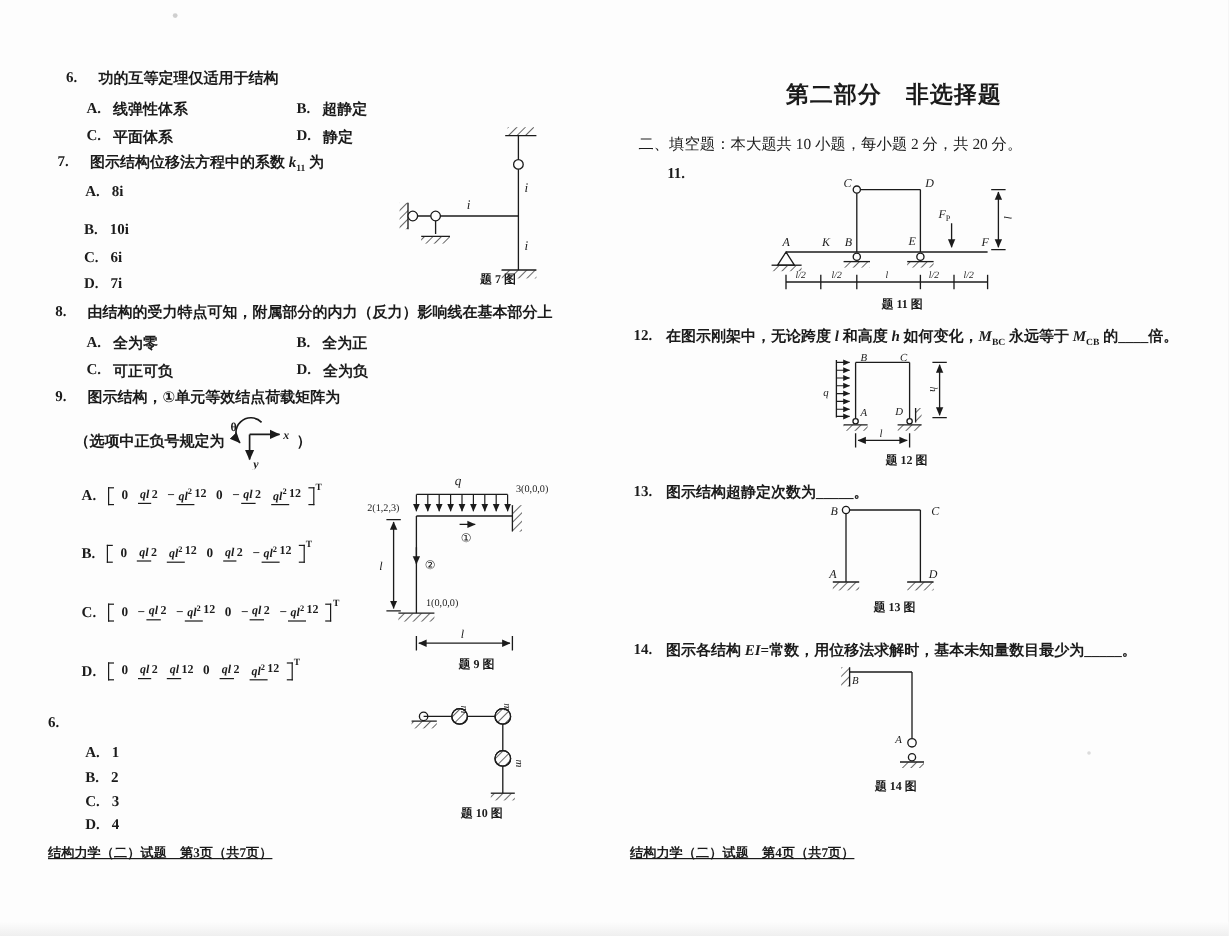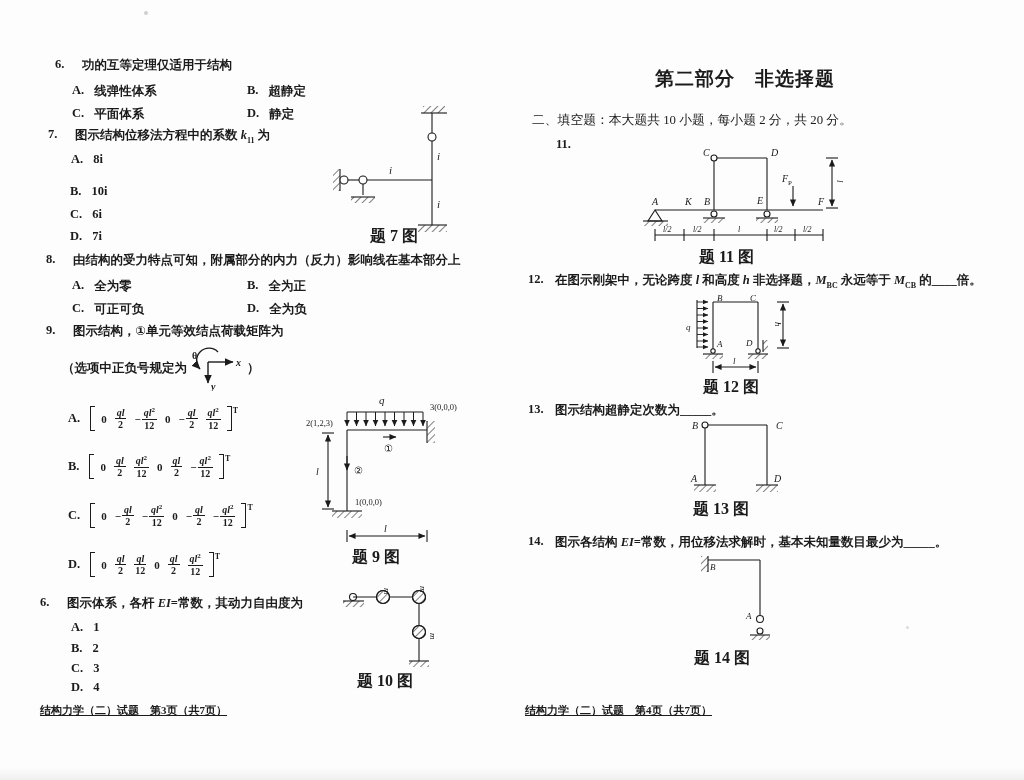--- a/index.html
+++ b/index.html
@@ -6,35 +6,35 @@
   #paper{position:relative;width:1024px;height:780px;background:#fdfdfd;overflow:hidden;
          font-family:"Liberation Serif","DejaVu Serif",serif;color:#1b1b1b;}
   #paper::after{content:"";position:absolute;left:0;right:0;bottom:0;height:12px;
          background:linear-gradient(#fdfdfd,#efefef);pointer-events:none;}
   .abs{position:absolute;}
   .qline{position:absolute;display:flex;gap:9px;font-size:12.5px;font-weight:600;white-space:nowrap;}
   .qnum{min-width:18px;}
   .opt{position:absolute;display:flex;gap:10px;font-size:12.5px;font-weight:600;white-space:nowrap;}
   .it{font-style:italic;}
   sub.sm{font-size:8px;}
-  .caption{position:absolute;font-size:16px;font-weight:600;text-align:left;white-space:nowrap;}
+  .caption{position:absolute;font-size:10px;font-weight:600;text-align:right;white-space:nowrap;}
   .footer{position:absolute;width:440px;text-align:left;font-size:11px;font-weight:600;text-decoration:underline;}
   .title{position:absolute;width:440px;text-align:center;font-size:19px;font-weight:700;letter-spacing:1px;}
   .section{position:absolute;font-size:12.8px;font-weight:400;white-space:nowrap;}
   
   .mline{position:absolute;display:flex;align-items:center;gap:10px;font-weight:600;}
   .mline .okey{font-size:12.5px;}
   .mwrap{display:inline-flex;align-items:center;font-size:11px;font-weight:600;}
   .mrow{display:inline-flex;align-items:center;padding:2px 0;}
   .brk{width:4px;align-self:stretch;border-top:1.2px solid #1b1b1b;border-bottom:1.2px solid #1b1b1b;}
   .brk.l{border-left:1.2px solid #1b1b1b;margin-right:2px;}
   .brk.r{border-right:1.2px solid #1b1b1b;margin-left:2px;}
   .entry{display:inline-flex;align-items:center;margin:0 4px;}
   .entry sup{font-size:7px;}
-  .frac{display:inline-flex;flex-direction:column;text-align:center;font-size:10px;line-height:1.15;}
+  .frac{display:inline-flex;flex-direction:row;text-align:center;font-size:10px;line-height:1.15;}
   .frac .fn{border-bottom:1px solid #1b1b1b;padding:0 2px;}
   .mt{font-size:8px;position:relative;top:-8px;margin-left:1px;}
   .note{position:absolute;display:flex;align-items:center;gap:4px;font-size:12.5px;font-weight:600;}
   svg text{font-family:"Liberation Serif","DejaVu Serif",serif;fill:#1b1b1b;}
   .speck{position:absolute;border-radius:50%;}
 </style>
 </head>
 <body>
 
 <svg width="0" height="0" style="position:absolute" aria-hidden="true">
@@ -359,23 +359,20 @@
       <line x1="47" y1="138" x2="47" y2="150"></line>
       <line x1="127" y1="138" x2="127" y2="150"></line>
       <line x1="49" y1="144" x2="125" y2="144" marker-start="url(#arr)" marker-end="url(#arr)"></line>
       <text x="84" y="140" font-size="10" font-style="italic" stroke="none">l</text>
     </g>
   </svg>
   <div class="caption" style="left:352px;top:547px;width:60px">题 9 图</div>
 
   <div class="qline" style="left:40px;top:595px">
     <span class="qnum">6.</span>
-    <span>
-      <span>图示体系，各杆 </span><span class="it">EI</span><span>=常数，其动力自由度为</span>
-    </span>
   </div>
   <div class="opt" style="left:71px;top:620px">
     <span>A.</span>
     <span>1</span>
   </div>
   <div class="opt" style="left:71px;top:641px">
     <span>B.</span>
     <span>2</span>
   </div>
   <div class="opt" style="left:71px;top:661px">
@@ -475,21 +472,21 @@
       <text x="108" y="84" font-size="8" font-style="italic" stroke="none">l</text>
       <text x="144" y="84" font-size="8" font-style="italic" stroke="none">l/2</text>
       <text x="173" y="84" font-size="8" font-style="italic" stroke="none">l/2</text>
     </g>
   </svg>
   <div class="caption" style="left:699px;top:247px;width:70px">题 11 图</div>
 
   <div class="qline" style="left:528px;top:272px">
     <span class="qnum">12.</span>
     <span>
-      <span>在图示刚架中，无论跨度 </span><span class="it">l</span><span> 和高度 </span><span class="it">h</span><span> 非选择题，</span><span class="it">M</span><sub class="sm">BC</sub><span> 永远等于 </span><span class="it">M</span><sub class="sm">CB</sub><span> 的</span><span>____</span><span>倍。</span>
+      <span>在图示刚架中，无论跨度 </span><span class="it">l</span><span> 和高度 </span><span class="it">h</span><span> 如何变化，</span><span class="it">M</span><sub class="sm">BC</sub><span> 永远等于 </span><span class="it">M</span><sub class="sm">CB</sub><span> 的</span><span>____</span><span>倍。</span>
     </span>
   </div>
 
   <svg class="abs" style="left:680px;top:292px" width="115" height="82" stroke="#1b1b1b" stroke-width="1.1" fill="none">
     <line x1="33" y1="10" x2="78" y2="10"></line>
     <line x1="33" y1="10" x2="33" y2="57"></line>
     <line x1="78" y1="10" x2="78" y2="57"></line>
     <text x="37" y="9" font-size="9" font-style="italic" stroke="none">B</text>
     <text x="70" y="9" font-size="9" font-style="italic" stroke="none">C</text>
     <line x1="17" y1="8" x2="17" y2="56"></line>

